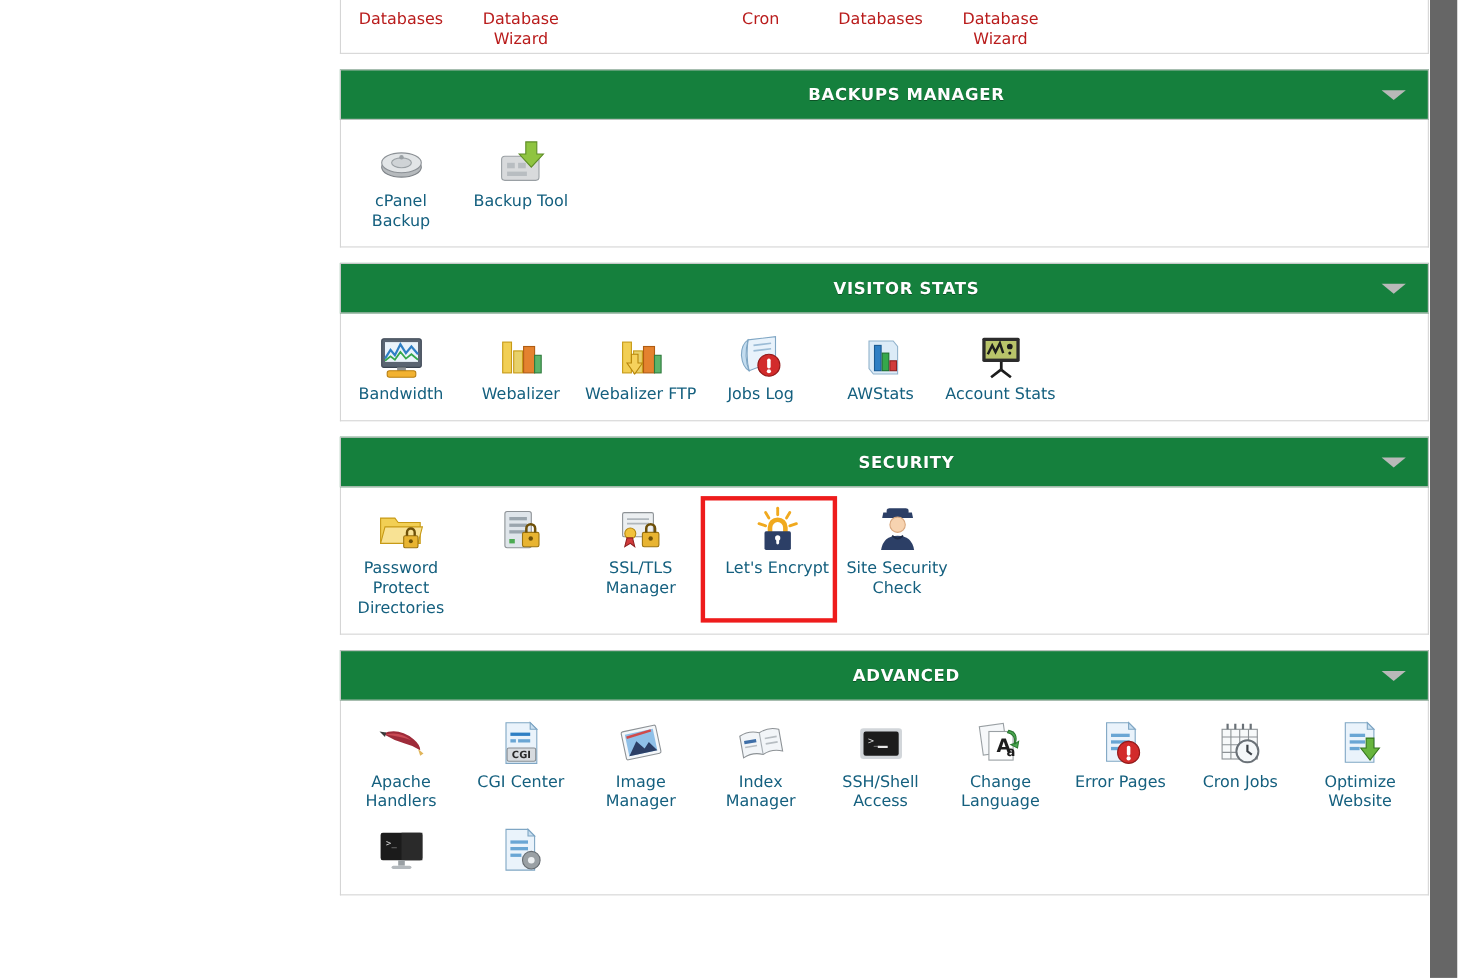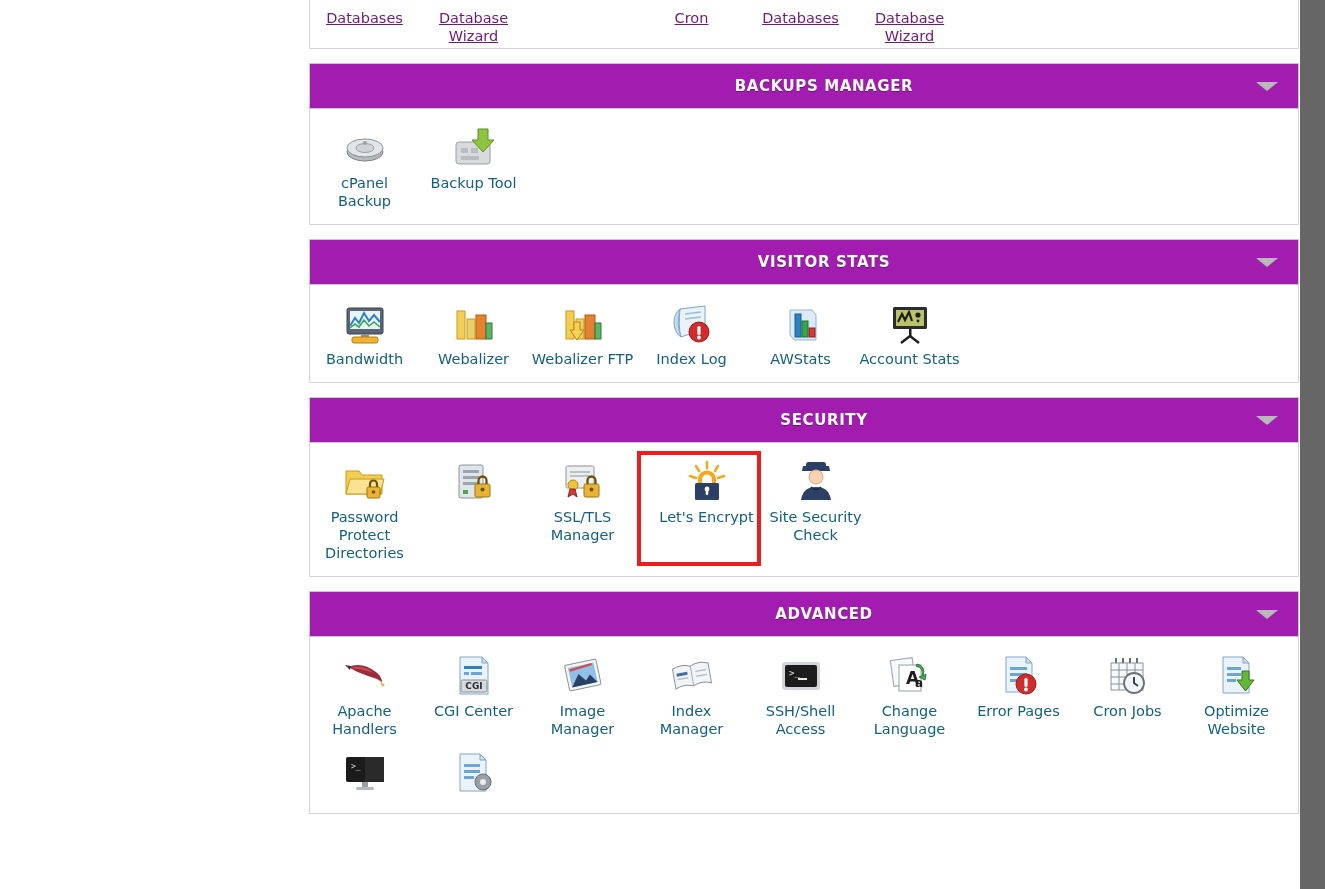--- a/index.html
+++ b/index.html
@@ -23,21 +23,21 @@
     height:48px;position:relative;overflow:hidden;
   }
   .partial-row{
     position:absolute;top:-48px;left:0;right:0;
     display:flex;
   }
 
   
   .group{margin-top:14px;}
   .group-header{
-    background:#a21caf;
+    background:#15803d;
     border:1px solid #c8c8c8;
     height:44px;
     display:flex;align-items:center;justify-content:center;
     position:relative;
     padding-left:40px;
   }
   .group-title{
     color:#ffffff;font-size:15px;font-weight:bold;
     letter-spacing:.6px;text-transform:uppercase;
     text-shadow:0 1px 0 rgba(0,0,0,.35);
@@ -74,21 +74,21 @@
     font-size:14.5px;line-height:18px;
     text-align:center;
     width:104px;
     word-wrap:break-word;
   }
   .item.highlight{
     outline:4px solid #ee1c1c;
     outline-offset:-4px;
     padding-left:15px;
   }
-  .clipped .label{color:#701a75;text-decoration:underline;}
+  .clipped .label{color:#b91c1c;}
   svg{display:block;}
 </style>
 </head>
 <body>
 
 <div id="right-gutter"></div>
 
 <div id="content">
 
   <div class="group-partial">
@@ -211,21 +211,21 @@
             <svg width="46" height="44" viewBox="0 0 46 44">
               <path d="M11 7 L36 4 L36 28 Q24 30 12 35 Q9 24 11 7 Z" fill="#e8f2fb" stroke="#7fa6c4"></path>
               <path d="M11 7 Q7 23 12 35 Q6 32 5 21 Q5 11 11 7 Z" fill="#c3dcef" stroke="#7fa6c4"></path>
               <line x1="16" y1="12" x2="32" y2="10" stroke="#9cbcd6" stroke-width="1.5"></line>
               <line x1="16" y1="17" x2="32" y2="15" stroke="#9cbcd6" stroke-width="1.5"></line>
               <circle cx="30" cy="30" r="10" fill="#d22b2b" stroke="#931b1b"></circle>
               <rect x="28.4" y="24" width="3.2" height="9" rx="1.5" fill="#fff"></rect>
               <circle cx="30" cy="35.5" r="1.9" fill="#fff"></circle>
             </svg>
           </span>
-          <span class="label">Index Log</span>
+          <span class="label">Jobs Log</span>
         </a>
 
         <a class="item">
           <span class="glyph">
             <svg width="46" height="44" viewBox="0 0 46 44">
               <path d="M12 8 L34 8 L38 13 L38 38 L16 38 L12 33 Z" fill="#d6e8f6" stroke="#7fa6c4" opacity=".85"></path>
               <rect x="17" y="12" width="6" height="23" fill="#2f7fc4" stroke="#1b5b92"></rect>
               <rect x="24" y="19" width="6" height="16" fill="#35a84b" stroke="#1f7030"></rect>
               <rect x="31" y="26" width="6" height="9" fill="#d13b3b" stroke="#8f2020"></rect>
             </svg>

